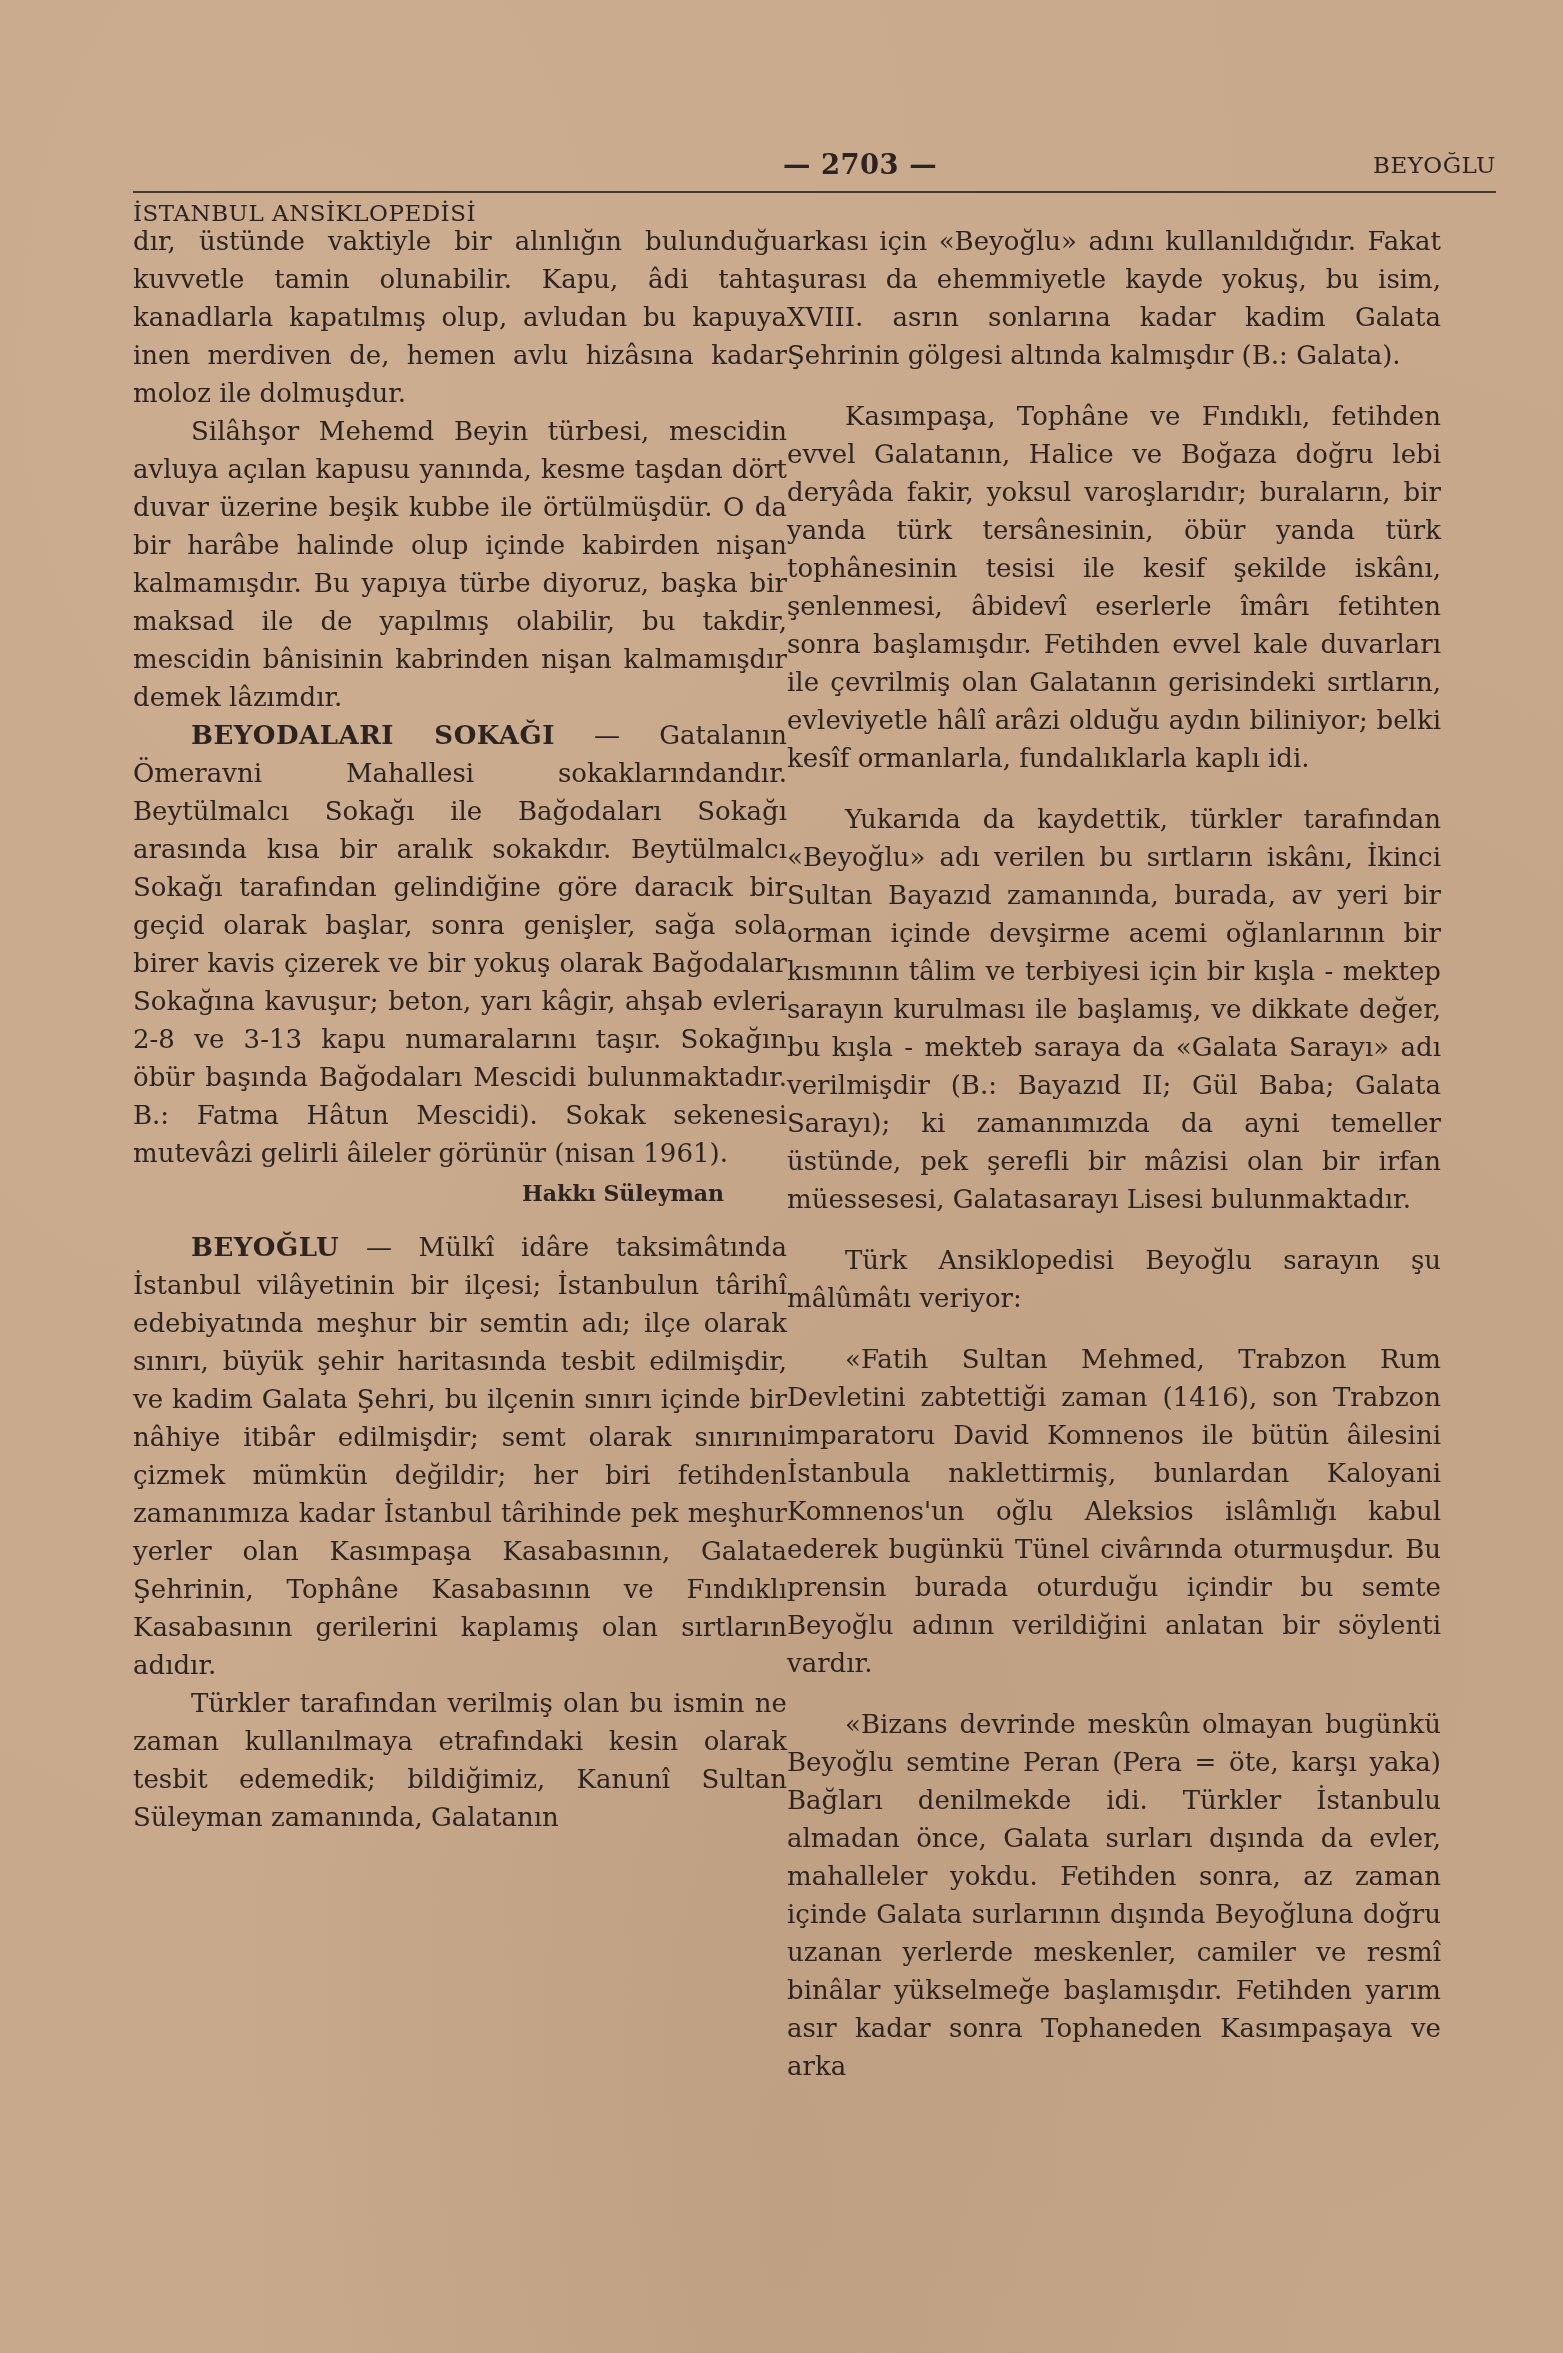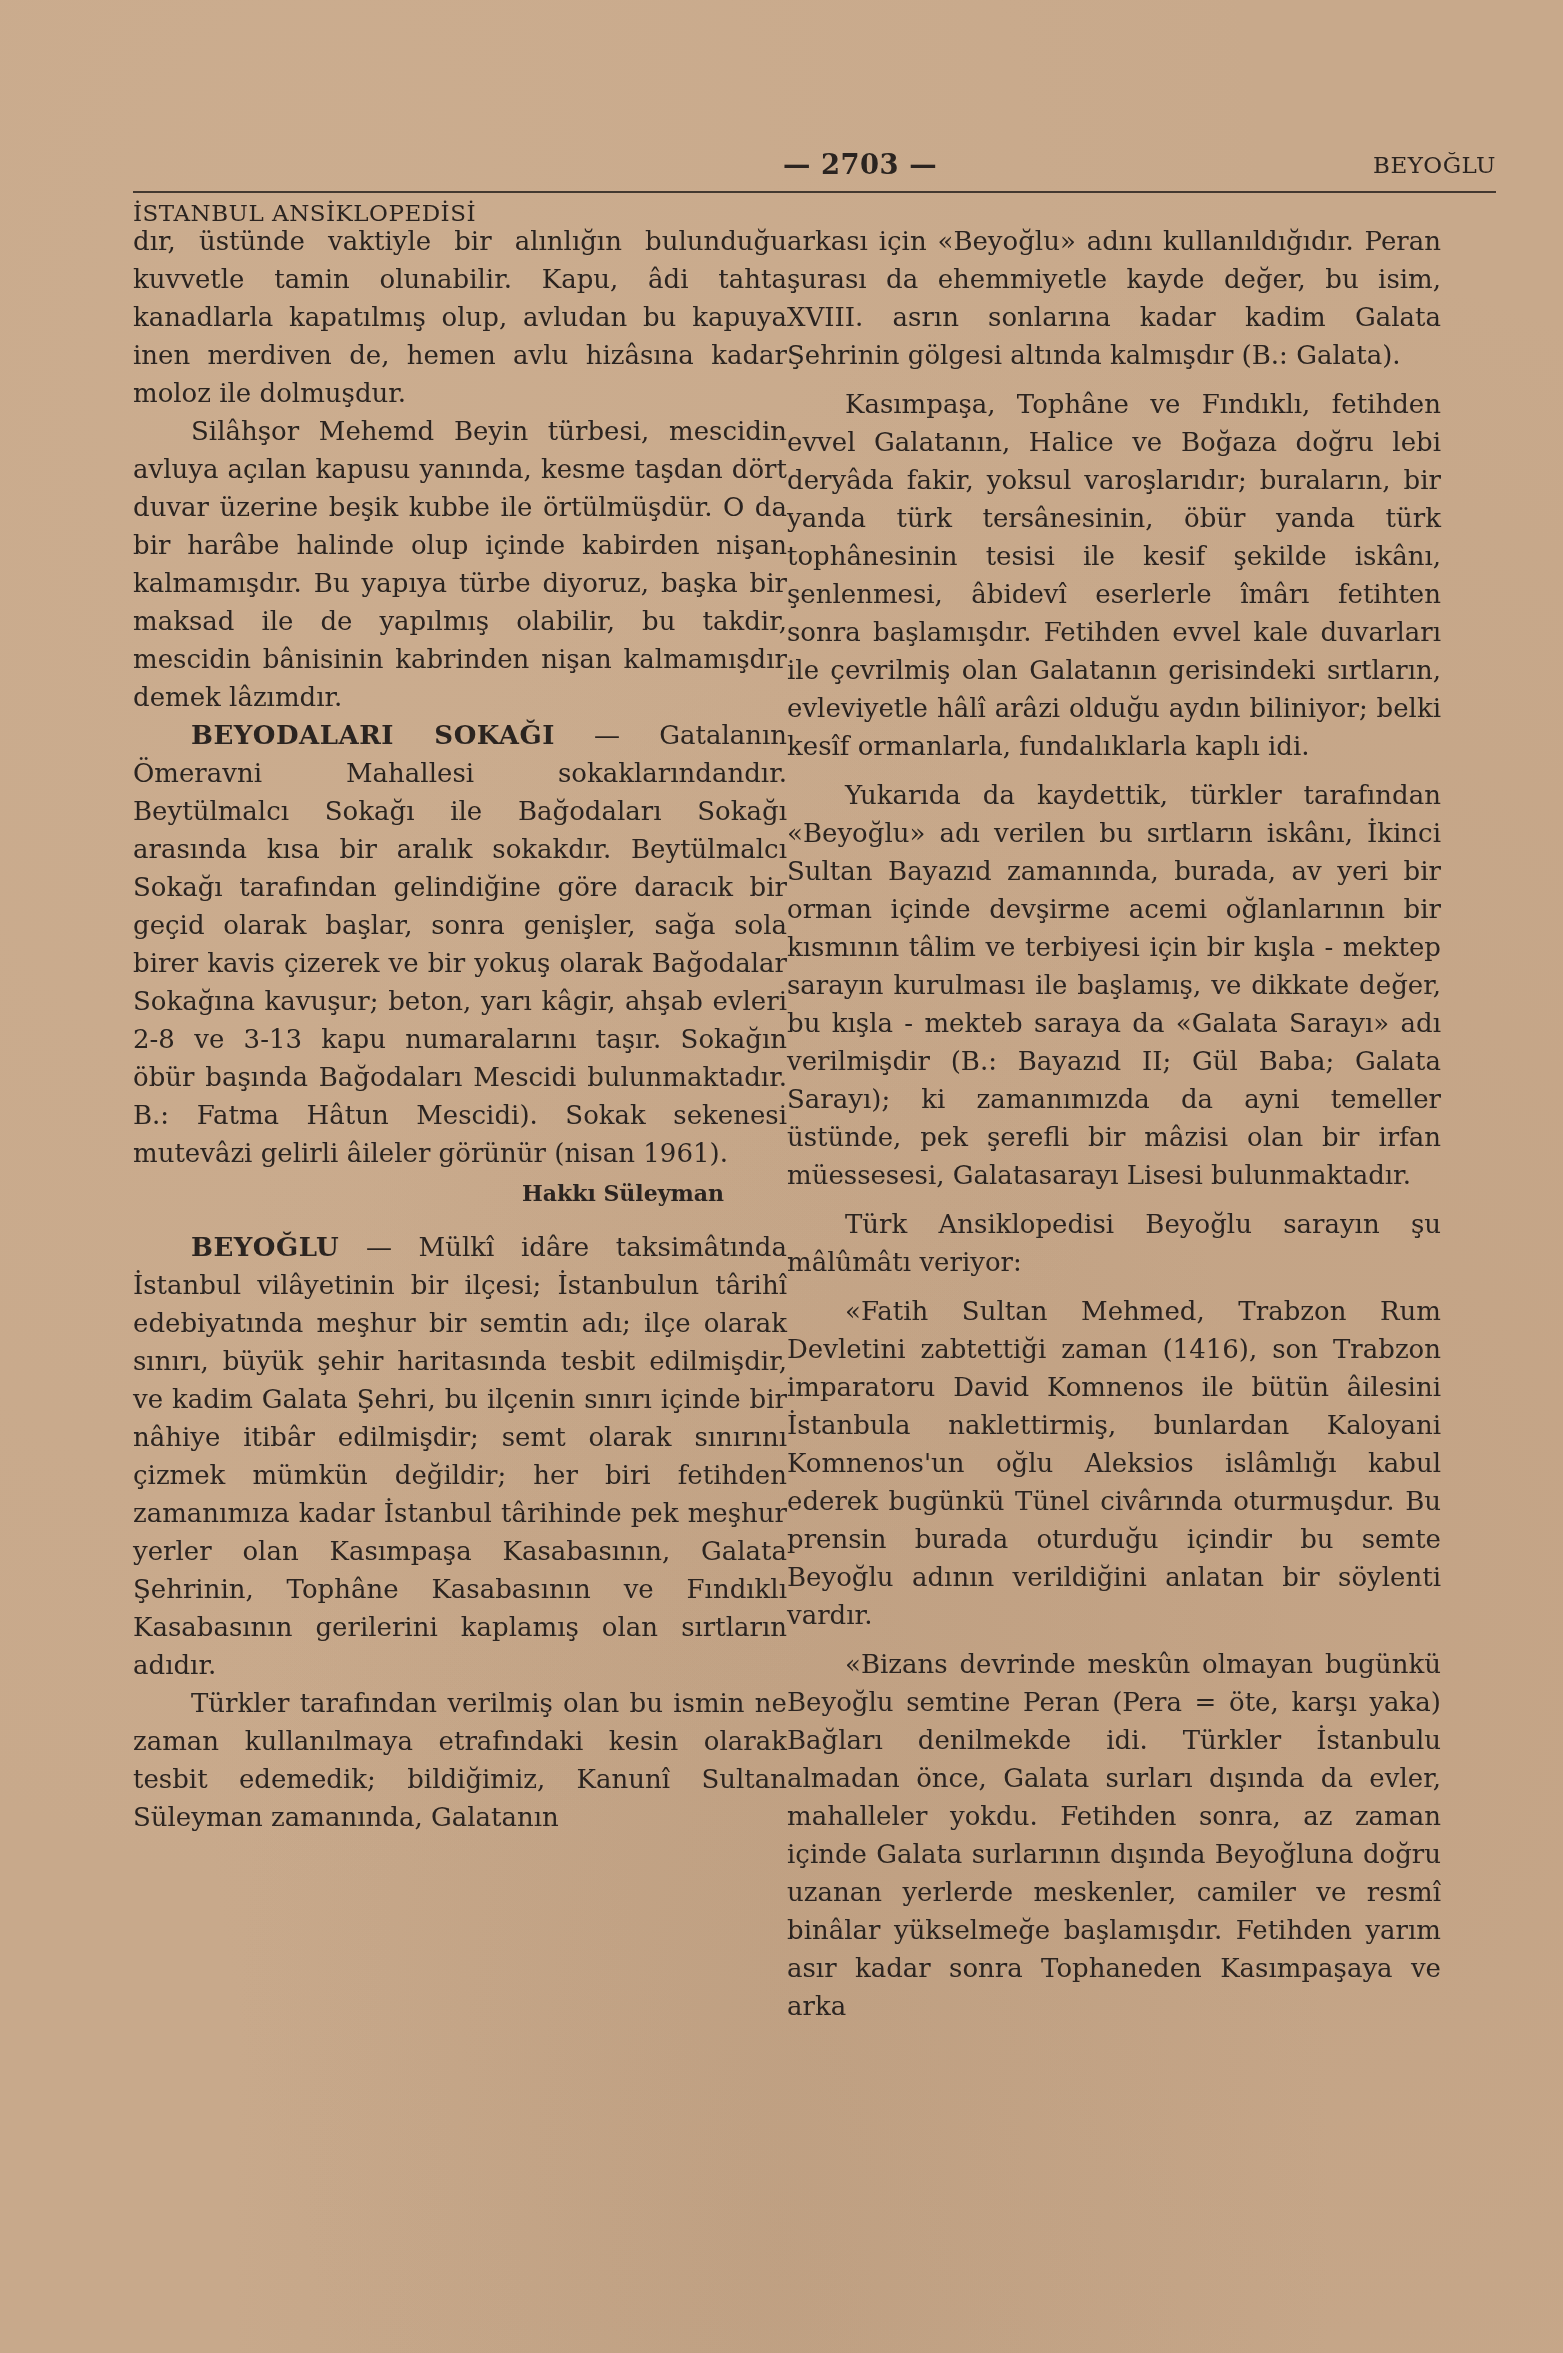--- a/index.html
+++ b/index.html
@@ -51,21 +51,21 @@
     }
     .col {
       width: 654px;
       font-size: 26px;
       line-height: 38px;
       text-align: justify;
       hyphens: manual;
     }
     .col p { margin: 0; text-indent: 0; }
     .col p.indent { text-indent: 58px; }
-    .col p.gap { margin-top: 11px; }
+    .col p.gap { margin-top: 23px; }
     .headword { font-weight: bold; letter-spacing: 0.5px; }
     .signature {
       text-align: right;
       font-weight: bold;
       font-size: 22px;
       padding-right: 63px;
       margin: 2.1px 0 16px 0;
     }
   </style>
 </head>
@@ -85,21 +85,21 @@
   <div class="col">
     <p>dır, üstünde vaktiyle bir alınlığın bulunduğu kuvvetle tamin olunabilir. Kapu, âdi tahta kanadlarla kapatılmış olup, avludan bu kapuya inen merdiven de, hemen avlu hizâsına kadar moloz ile dolmuşdur.</p>
     <p class="indent">Silâhşor Mehemd Beyin türbesi, mescidin avluya açılan kapusu yanında, kesme taşdan dört duvar üzerine beşik kubbe ile örtülmüşdür. O da bir harâbe halinde olup içinde kabirden nişan kalmamışdır. Bu yapıya türbe diyoruz, başka bir maksad ile de yapılmış olabilir, bu takdir, mescidin bânisinin kabrinden nişan kalmamışdır demek lâzımdır.</p>
     <p class="indent"><span class="headword">BEYODALARI SOKAĞI</span><span> — </span><span>Gatalanın Ömeravni Mahallesi sokaklarındandır. Beytülmalcı Sokağı ile Bağodaları Sokağı arasında kısa bir aralık sokakdır. Beytülmalcı Sokağı tarafından gelindiğine göre daracık bir geçid olarak başlar, sonra genişler, sağa sola birer kavis çizerek ve bir yokuş olarak Bağodalar Sokağına kavuşur; beton, yarı kâgir, ahşab evleri 2-8 ve 3-13 kapu numaralarını taşır. Sokağın öbür başında Bağodaları Mescidi bulunmaktadır. B.: Fatma Hâtun Mescidi). Sokak sekenesi mutevâzi gelirli âileler görünür (nisan 1961).</span></p>
     <div class="signature">Hakkı Süleyman</div>
     <p class="indent"><span class="headword">BEYOĞLU</span><span> — </span><span>Mülkî idâre taksimâtında İstanbul vilâyetinin bir ilçesi; İstanbulun târihî edebiyatında meşhur bir semtin adı; ilçe olarak sınırı, büyük şehir haritasında tesbit edilmişdir, ve kadim Galata Şehri, bu ilçenin sınırı içinde bir nâhiye itibâr edilmişdir; semt olarak sınırını çizmek mümkün değildir; her biri fetihden zamanımıza kadar İstanbul târihinde pek meşhur yerler olan Kasımpaşa Kasabasının, Galata Şehrinin, Tophâne Kasabasının ve Fındıklı Kasabasının gerilerini kaplamış olan sırtların adıdır.</span></p>
     <p class="indent">Türkler tarafından verilmiş olan bu ismin ne zaman kullanılmaya etrafındaki kesin olarak tesbit edemedik; bildiğimiz, Kanunî Sultan Süleyman zamanında, Galatanın</p>
   </div>
 
   <div class="col">
-    <p>arkası için «Beyoğlu» adını kullanıldığıdır. Peran şurası da ehemmiyetle kayde değer, bu isim, XVIII. asrın sonlarına kadar kadim Galata Şehrinin gölgesi altında kalmışdır (B.: Galata).</p>
+    <p>arkası için «Beyoğlu» adını kullanıldığıdır. Fakat şurası da ehemmiyetle kayde yokuş, bu isim, XVIII. asrın sonlarına kadar kadim Galata Şehrinin gölgesi altında kalmışdır (B.: Galata).</p>
     <p class="indent gap">Kasımpaşa, Tophâne ve Fındıklı, fetihden evvel Galatanın, Halice ve Boğaza doğru lebi deryâda fakir, yoksul varoşlarıdır; buraların, bir yanda türk tersânesinin, öbür yanda türk tophânesinin tesisi ile kesif şekilde iskânı, şenlenmesi, âbidevî eserlerle îmârı fetihten sonra başlamışdır. Fetihden evvel kale duvarları ile çevrilmiş olan Galatanın gerisindeki sırtların, evleviyetle hâlî arâzi olduğu aydın biliniyor; belki kesîf ormanlarla, fundalıklarla kaplı idi.</p>
     <p class="indent gap">Yukarıda da kaydettik, türkler tarafından «Beyoğlu» adı verilen bu sırtların iskânı, İkinci Sultan Bayazıd zamanında, burada, av yeri bir orman içinde devşirme acemi oğlanlarının bir kısmının tâlim ve terbiyesi için bir kışla - mektep sarayın kurulması ile başlamış, ve dikkate değer, bu kışla - mekteb saraya da «Galata Sarayı» adı verilmişdir (B.: Bayazıd II; Gül Baba; Galata Sarayı); ki zamanımızda da ayni temeller üstünde, pek şerefli bir mâzisi olan bir irfan müessesesi, Galatasarayı Lisesi bulunmaktadır.</p>
     <p class="indent gap">Türk Ansiklopedisi Beyoğlu sarayın şu mâlûmâtı veriyor:</p>
     <p class="indent gap">«Fatih Sultan Mehmed, Trabzon Rum Devletini zabtettiği zaman (1416), son Trabzon imparatoru David Komnenos ile bütün âilesini İstanbula naklettirmiş, bunlardan Kaloyani Komnenos'un oğlu Aleksios islâmlığı kabul ederek bugünkü Tünel civârında oturmuşdur. Bu prensin burada oturduğu içindir bu semte Beyoğlu adının verildiğini anlatan bir söylenti vardır.</p>
     <p class="indent gap">«Bizans devrinde meskûn olmayan bugünkü Beyoğlu semtine Peran (Pera = öte, karşı yaka) Bağları denilmekde idi. Türkler İstanbulu almadan önce, Galata surları dışında da evler, mahalleler yokdu. Fetihden sonra, az zaman içinde Galata surlarının dışında Beyoğluna doğru uzanan yerlerde meskenler, camiler ve resmî binâlar yükselmeğe başlamışdır. Fetihden yarım asır kadar sonra Tophaneden Kasımpaşaya ve arka</p>
   </div>
 </div>
 
 
 </body></html>

